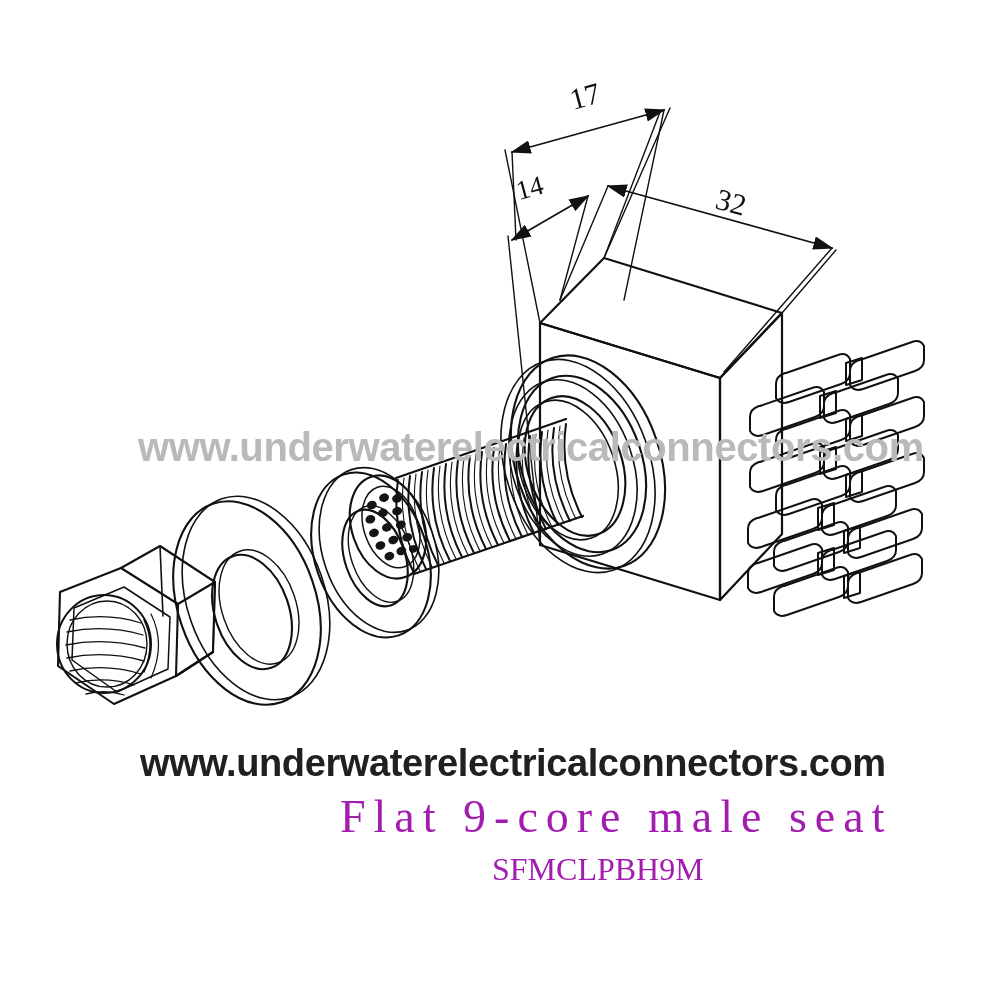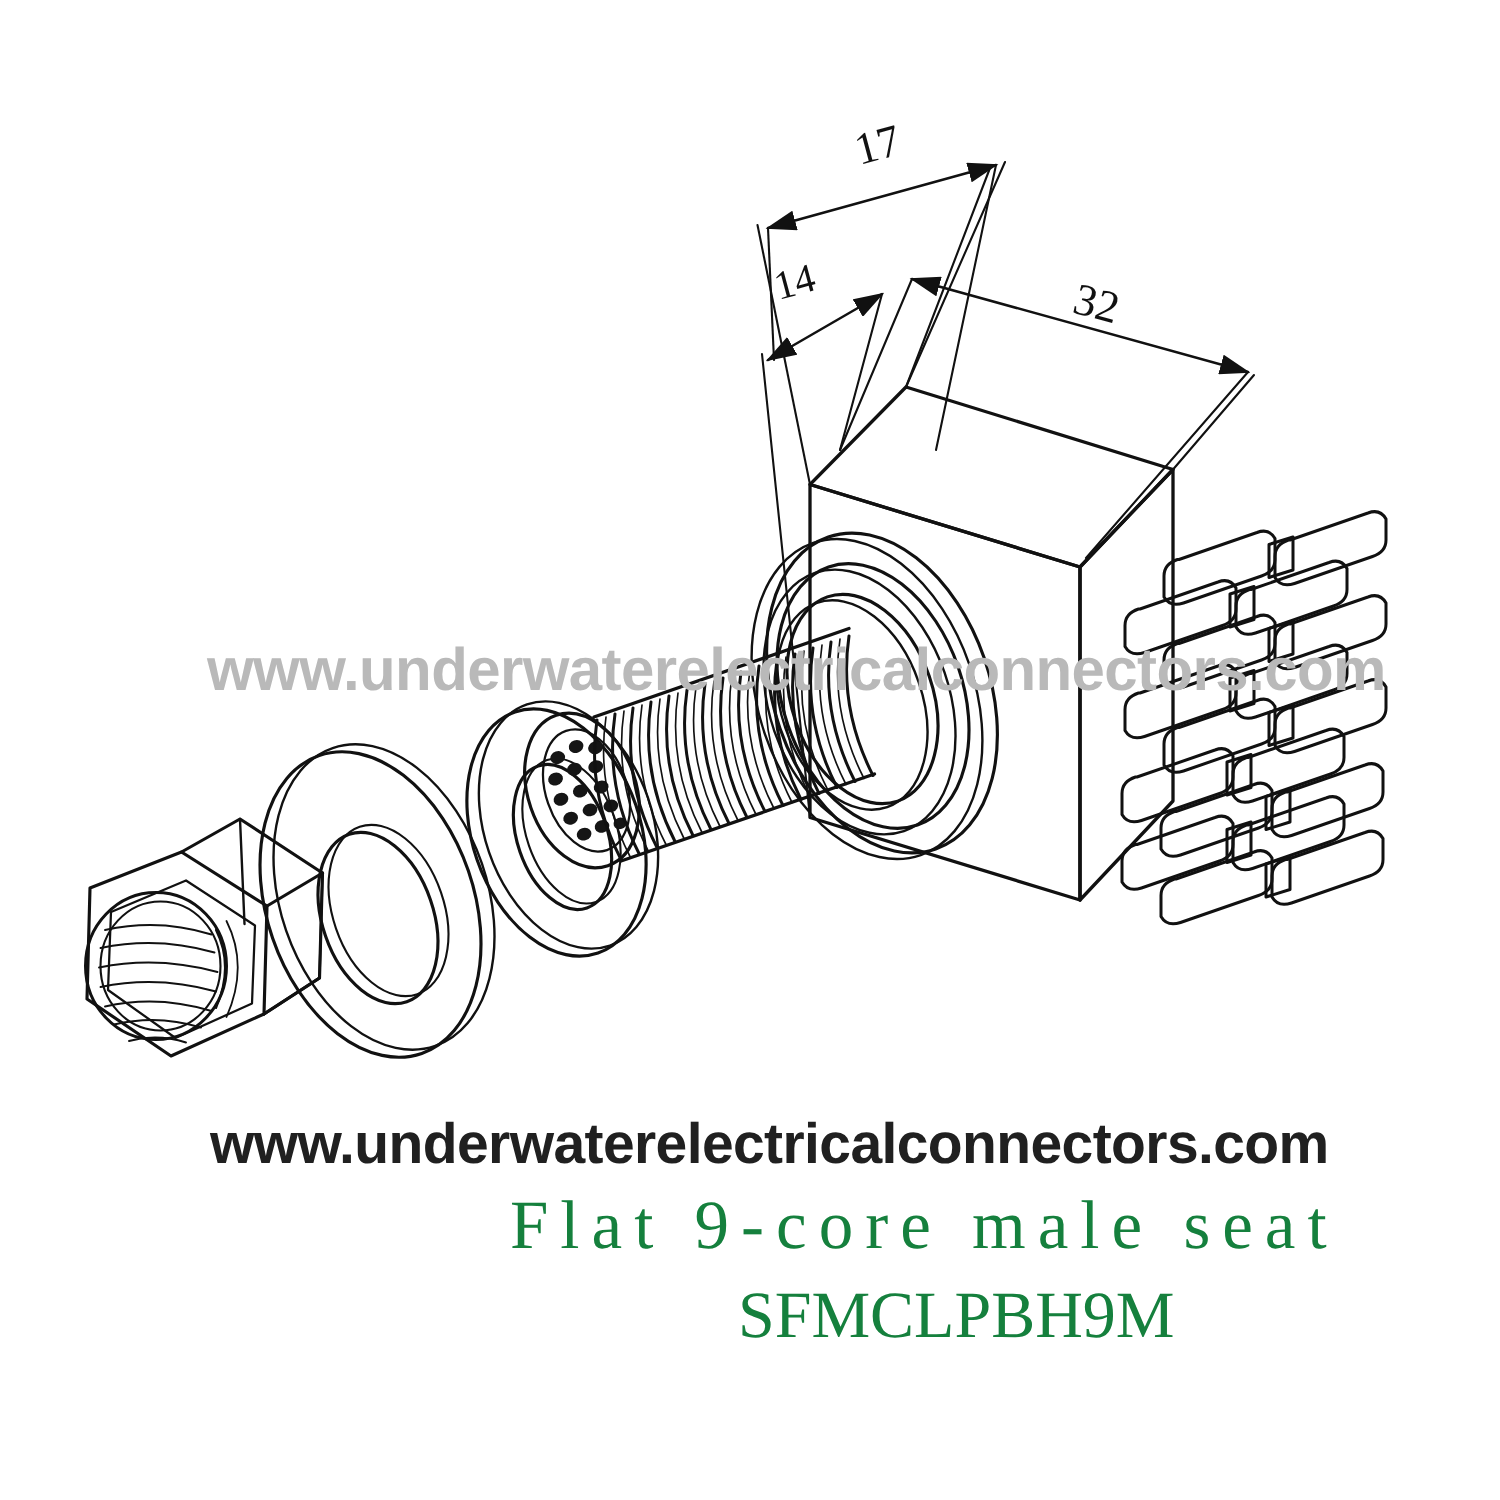--- a/index.html
+++ b/index.html
@@ -43,33 +43,33 @@
     left: 140px;
     top: 742px;
     font-size: 38px;
     color: #202020;
     z-index: 9;
   }
   .caption {
     position: absolute;
     white-space: nowrap;
     font-family: "Liberation Serif", serif;
-    color: #15803d;
+    color: #a21caf;
     z-index: 9;
   }
   #caption-title {
     left: 340px;
     top: 790px;
     font-size: 46px;
     letter-spacing: 8px;
   }
   #caption-part {
     left: 492px;
     top: 851px;
-    font-size: 44px;
+    font-size: 32px;
     letter-spacing: 0px;
   }
 </style>
 </head>
 <body>
 
 <div id="sheet">
 
   <svg id="drawing" viewBox="0 0 1000 1000">
 

